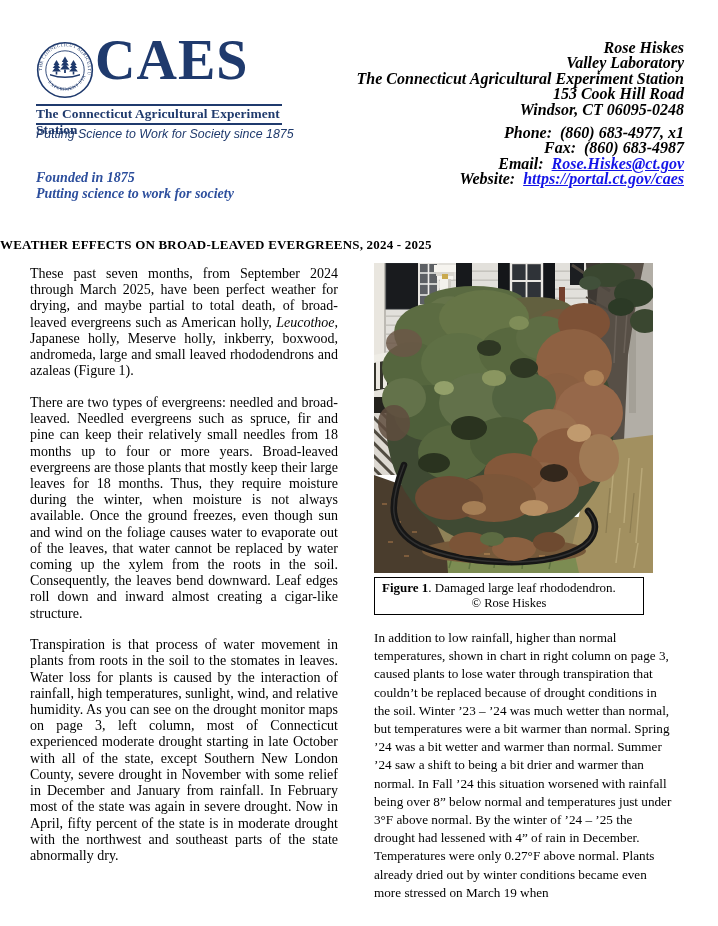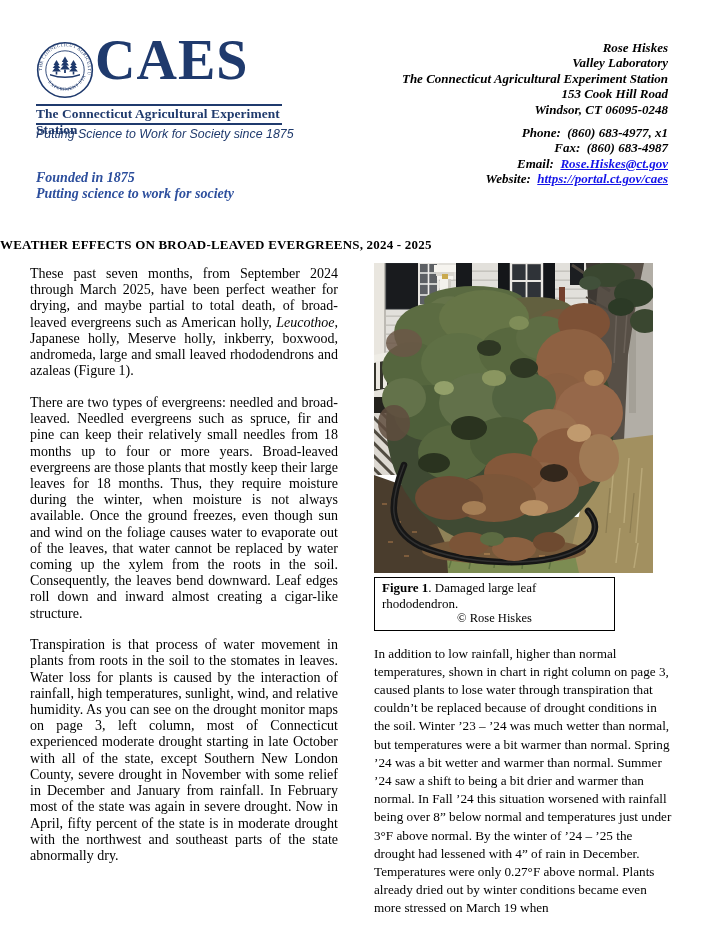--- a/index.html
+++ b/index.html
@@ -19,36 +19,36 @@
   .logo-rule{position:absolute;left:0;width:246px;height:2px;background:var(--navy);}
   .rule1{top:68px;} .rule2{top:87px;}
   .org-name{position:absolute;left:0;top:70px;width:248px;font-size:13.4px;font-weight:600;
             color:var(--navy);letter-spacing:0.1px;}
   .tagline{position:absolute;left:0;top:91px;width:260px;font-family:"Liberation Sans",sans-serif;
            font-style:italic;font-size:12.4px;color:var(--navy);}
   .founded{position:absolute;left:36px;top:170px;font-weight:bold;font-style:italic;
            font-size:14px;line-height:16px;color:var(--founded);}
 
   
-  .contact{position:absolute;top:40px;right:50px;text-align:right;font-weight:bold;
-           font-style:italic;font-size:13px;line-height:15.4px;color:#000;}
+  .contact{position:absolute;top:40px;right:34px;text-align:right;font-weight:bold;
+           font-style:italic;font-size:16px;line-height:15.4px;color:#000;}
   .contact .gap{height:8px;}
   .contact a{color:var(--link);text-decoration:underline;}
 
   
   .title{position:absolute;left:0;top:228px;width:614px;text-align:left;
          font-size:13px;font-weight:bold;letter-spacing:0.2px;}
 
   
   .col-left{position:absolute;left:30px;top:266px;width:308px;font-size:14px;
             line-height:16.2px;text-align:justify;}
   .col-left p{margin:0 0 15.5px 0;}
   .col-right{position:absolute;left:374px;top:263px;width:300px;}
   .photo{display:block;}
-  .caption-box{width:241px;box-sizing:border-box;border:1.5px solid #000;margin-top:4px;
+  .caption-box{width:270px;box-sizing:border-box;border:1.5px solid #000;margin-top:4px;
                padding:2px 7px 3px;font-size:13px;line-height:15.5px;background:#fff;}
   .caption-credit{text-align:center;font-size:12.5px;}
   .rc-para{margin-top:14px;width:300px;font-size:13.2px;line-height:18.2px;text-align:left;}
   .italic{font-style:italic;}
 </style>
 </head>
 <body>
 
 <div class="page">
 

